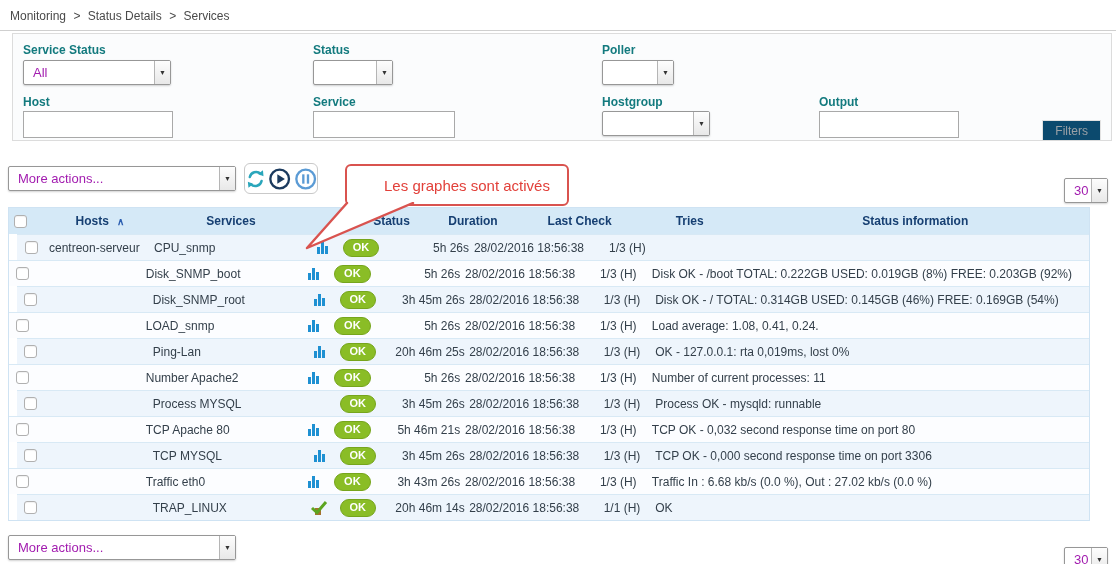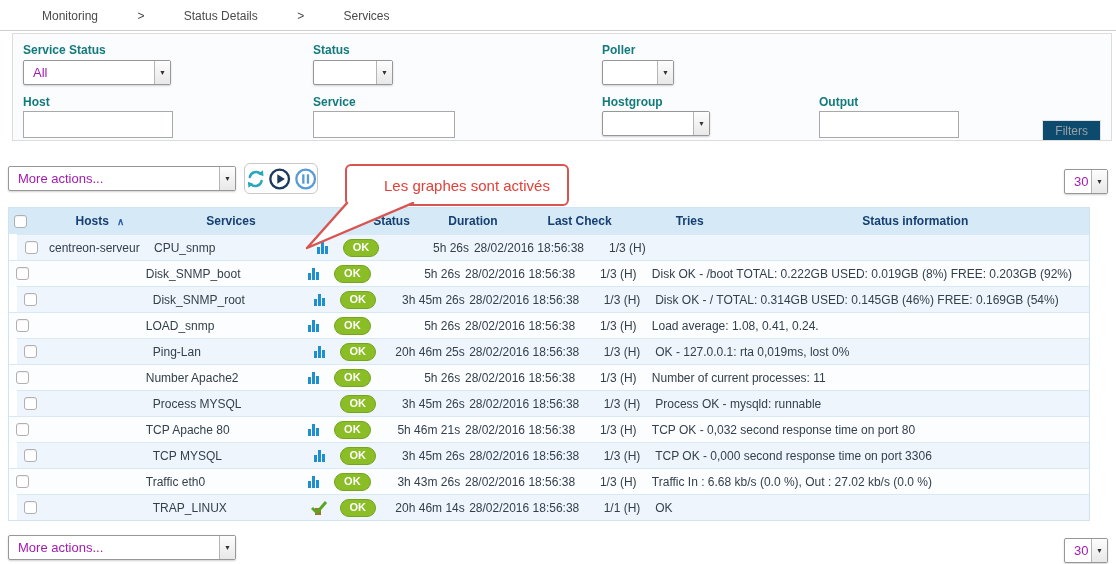--- a/index.html
+++ b/index.html
@@ -7,21 +7,21 @@
   body {
     font-family: "Liberation Sans", sans-serif;
     background:#ffffff; color:#333f4a; position:relative; overflow:hidden;
     font-size:12px;
   }
   
   .breadcrumb {
     padding:9px 0 7px 10px; font-size:12px; color:#4a4a4a;
     border-bottom:1px solid #cfcfcf;
   }
-  .breadcrumb span { margin-right:4px;margin-left:32px; }
+  .breadcrumb span { margin-right:4px; }
   
   .filter-panel {
     position:absolute; left:12px; right:4px; top:33px; height:108px;
     border:1px solid #dcdcdc; background:#fbfcfd;
   }
   .flabel {
     position:absolute; font-weight:bold; color:#137a7e; font-size:12px;
   }
   .select {
     position:absolute; height:25px; background:#fff;
@@ -44,21 +44,21 @@
   .filters-tab {
     position:absolute; right:10px; bottom:0;
     background:#0c4a6e; border:1px solid #e2e2e2; border-bottom:none;
     color:#9aa0a6; font-size:12px; padding:3px 12px 2px;
   }
   
   .toolbar { position:absolute; left:4px; right:4px; height:34px; }
   .toolbar.top { top:162px; }
   .toolbar.bottom { top:531px; }
   .actions-select { left:4px; top:4px; width:228px; }
-  .pagesize-select { right:4px; top:7px; width:44px; }
+  .pagesize-select { right:4px; top:16px; width:44px; }
   .icon-group {
     position:absolute; left:240px; top:1px; width:74px; height:31px;
     border:1px solid #c9c9c9; border-radius:6px; background:#fff;
     display:flex; align-items:center; justify-content:center; gap:2px;
   }
   .icon-group svg { display:block; }
   
   .callout {
     position:absolute; left:345px; top:164px; width:224px; height:42px;
     background:#fff; border:2px solid #d9534f; border-radius:6px;

